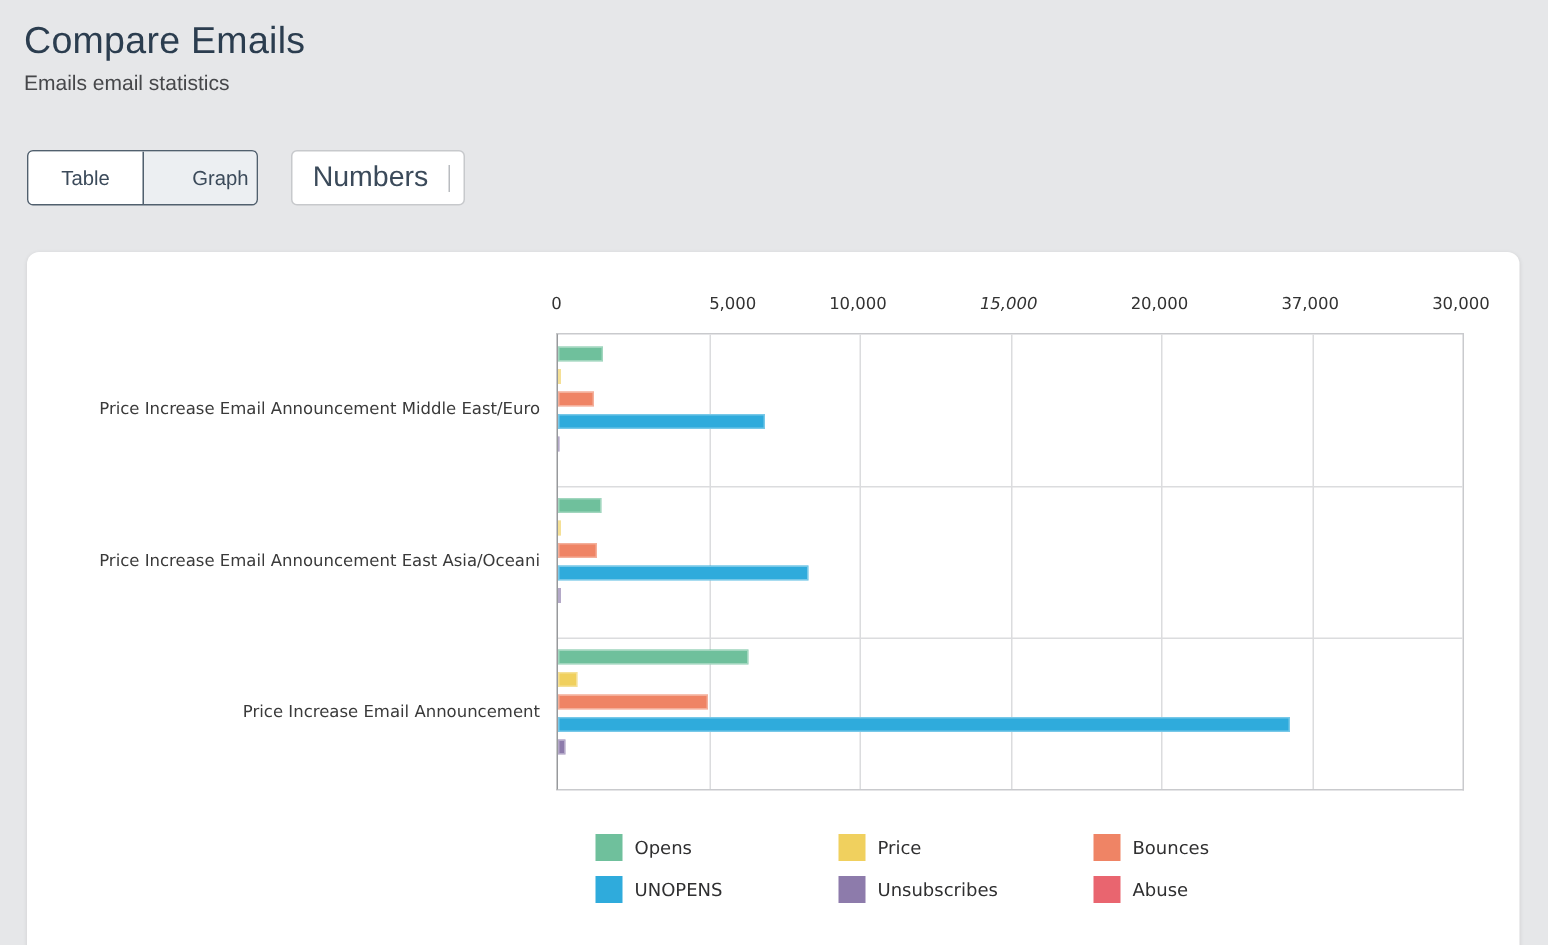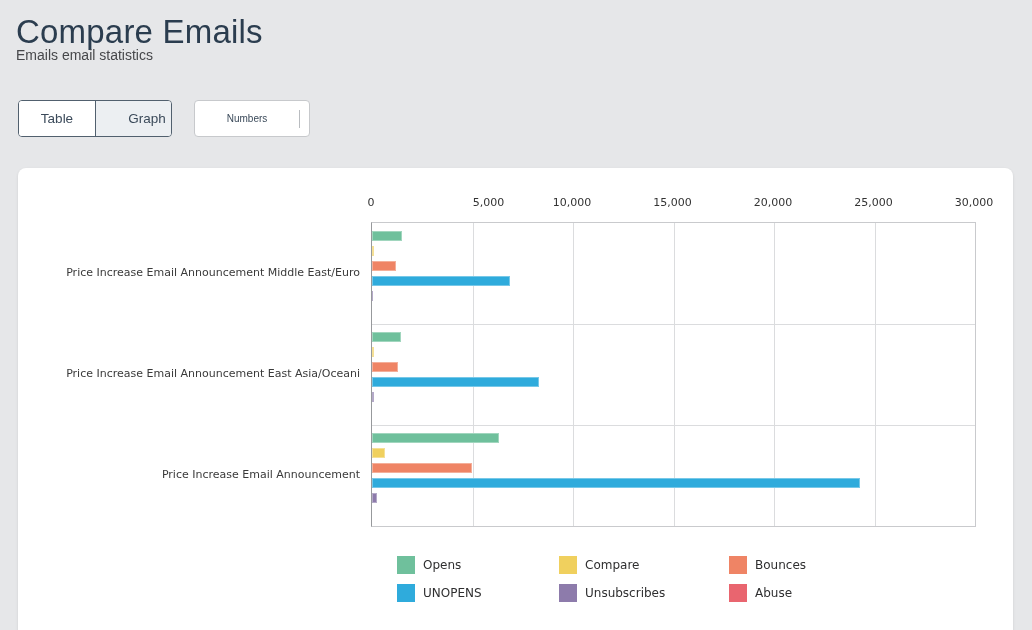--- a/index.html
+++ b/index.html
@@ -5,40 +5,40 @@
   * { margin:0; padding:0; box-sizing:border-box; }
   html,body { width:1032px; height:630px; }
   body {
     position:relative;
     overflow:hidden;
     background:#e6e7e9;
     font-family:"Liberation Sans", sans-serif;
   }
   .page-title {
     position:absolute; left:16px; top:13px;
-    font-size:33px; font-weight:400; color:#2b3d4f; letter-spacing:.2px;
+    font-size:25px; font-weight:400; color:#2b3d4f; letter-spacing:.2px;
   }
   .page-subtitle {
     position:absolute; left:16px; top:47px;
     font-size:14px; color:#46474a;
   }
   .toolbar { position:absolute; left:18px; top:100px; display:flex; }
   .seg-group {
     display:flex; height:37px; background:#fff;
     border:1px solid #51606e; border-radius:4px; overflow:hidden;
   }
   .seg {
     width:76px; display:flex; align-items:center; justify-content:center;
     font-size:13.5px; color:#3b4a5a; cursor:pointer; background:#fff;
   }
   .seg.active { background:#eceff2; border-left:1px solid #51606e;padding-left:27px; }
   .numbers-btn {
     margin-left:22px; width:116px; height:37px;
     border:1px solid #c7c9cc; border-radius:4px; background:#fff;
-    display:flex; align-items:center; font-size:10px; color:#3b4a5a; cursor:pointer;
+    display:flex; align-items:center; font-size:19px; color:#3b4a5a; cursor:pointer;
   }
   .numbers-btn .lbl { flex:1; text-align:center; }
   .numbers-btn .divider { width:1px; height:18px; background:#b9bcc0; margin-right:9px; }
 
   .card {
     position:absolute; left:18px; top:168px; width:995px; height:560px;
     background:#fff; border-radius:8px; box-shadow:0 1px 3px rgba(0,0,0,.10);
   }
   .tick-label {
     position:absolute; top:28px; transform:translateX(-50%);
@@ -81,23 +81,23 @@
     <span class="lbl">Numbers</span>
     <span class="divider"></span>
   </div>
 </div>
 
 <div class="card">
   <div id="ticks">
       <div class="tick-label" style="left: 353px;">0</div>
       <div class="tick-label" style="left: 453.5px; margin-left: 17px;">5,000</div>
       <div class="tick-label" style="left: 554px;">10,000</div>
-      <div class="tick-label" style="left: 654.5px;">15,000</div>
+      <div class="tick-label" style="left: 654.5px; font-style: italic;">15,000</div>
       <div class="tick-label" style="left: 755px;">20,000</div>
-      <div class="tick-label" style="left: 855.5px;">25,000</div>
+      <div class="tick-label" style="left: 855.5px;">37,000</div>
       <div class="tick-label" style="left: 956px;">30,000</div>
     </div>
   <div id="cats">
       <div class="cat-label" style="top: 97.5px;">Price Increase Email Announcement Middle East/Euro</div>
       <div class="cat-label" style="top: 198.5px;">Price Increase Email Announcement East Asia/Oceani</div>
       <div class="cat-label" style="top: 299.5px;">Price Increase Email Announcement</div>
     </div>
   <div class="plot" id="plot">
       <div class="vgrid" style="left: 100.5px;"></div>
       <div class="vgrid" style="left: 201px;"></div>
@@ -122,21 +122,21 @@
       <div class="bar" title="UNOPENS: 24290" style="top: 255px; width: 488.2px; background: rgb(47, 171, 220);"></div>
       <div class="bar" title="Unsubscribes: 240" style="top: 270px; width: 4.8px; background: rgb(141, 123, 171);"></div>
     </div>
   <div class="legend" id="legend">
       <div class="legend-item">
         <span class="legend-swatch" style="background: rgb(111, 192, 156);"></span>
         <span class="legend-label">Opens</span>
       </div>
       <div class="legend-item">
         <span class="legend-swatch" style="background: rgb(240, 208, 94);"></span>
-        <span class="legend-label">Compare</span>
+        <span class="legend-label">Price</span>
       </div>
       <div class="legend-item">
         <span class="legend-swatch" style="background: rgb(239, 132, 101);"></span>
         <span class="legend-label">Bounces</span>
       </div>
       <div class="legend-item">
         <span class="legend-swatch" style="background: rgb(47, 171, 220);"></span>
         <span class="legend-label">UNOPENS</span>
       </div>
       <div class="legend-item">

